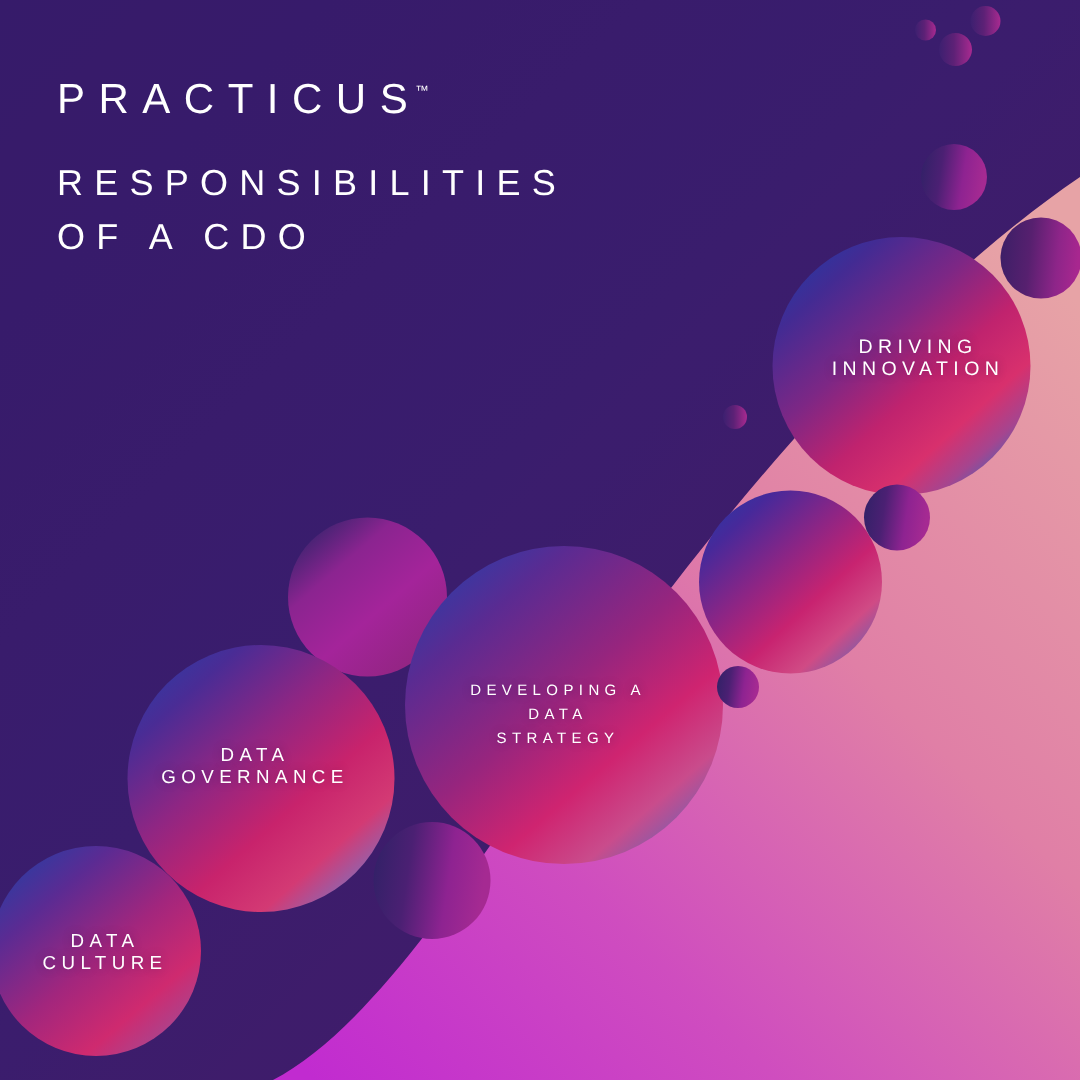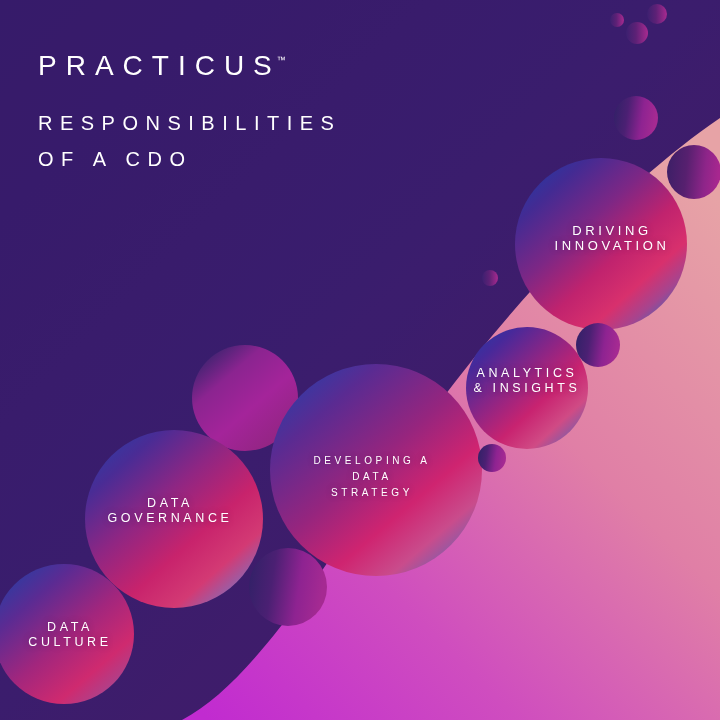--- a/index.html
+++ b/index.html
@@ -50,21 +50,21 @@
     font-size: 9px;
     vertical-align: 12px;
     letter-spacing: 0;
     margin-left: -4px;
   }
   .headline {
     position: absolute;
     left: 38px;
     top: 105px;
     color: #ffffff;
-    font-size: 20px;
+    font-size: 24px;
     font-weight: 400;
     letter-spacing: 7.5px;
     line-height: 36px;
     white-space: pre-line;
     text-transform: uppercase;
   }
   .bubble-label {
     position: absolute;
     color: #ffffff;
     text-align: center;
@@ -223,22 +223,20 @@
     <div class="brand">
       <span>PRACTICUS</span><span class="tm">™</span>
     </div>
 
     <div class="headline">RESPONSIBILITIES
 OF A CDO</div>
 
     <div class="bubble-label lbl-driving">DRIVING
 INNOVATION</div>
 
-    <div class="bubble-label lbl-analytics">ANALYTICS
-&amp; INSIGHTS</div>
 
     <div class="bubble-label lbl-strategy">DEVELOPING A
 DATA
 STRATEGY</div>
 
     <div class="bubble-label lbl-gov">DATA
 GOVERNANCE</div>
 
     <div class="bubble-label lbl-culture">DATA
 CULTURE</div>

